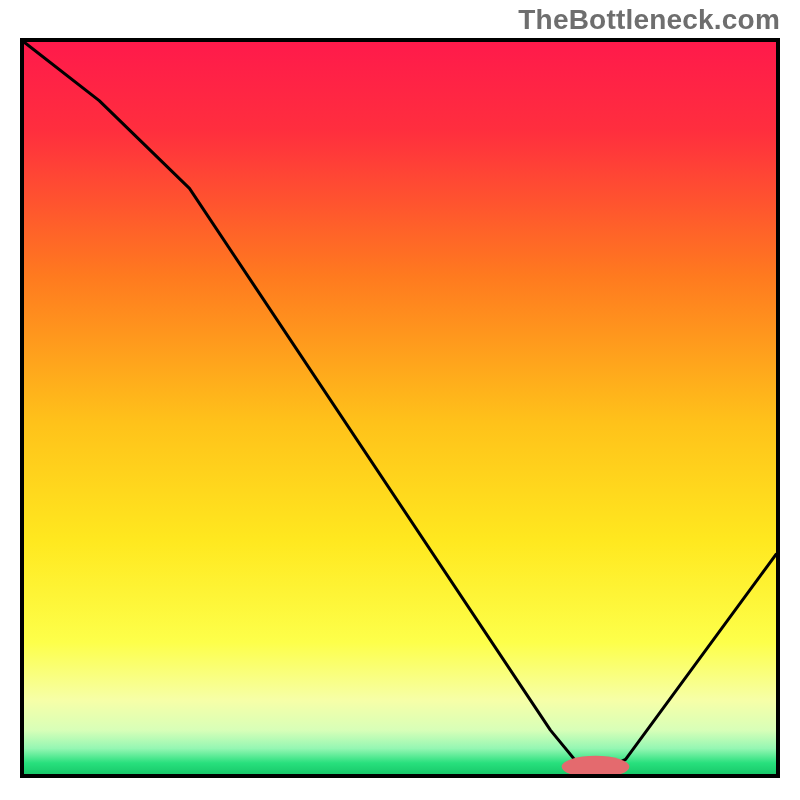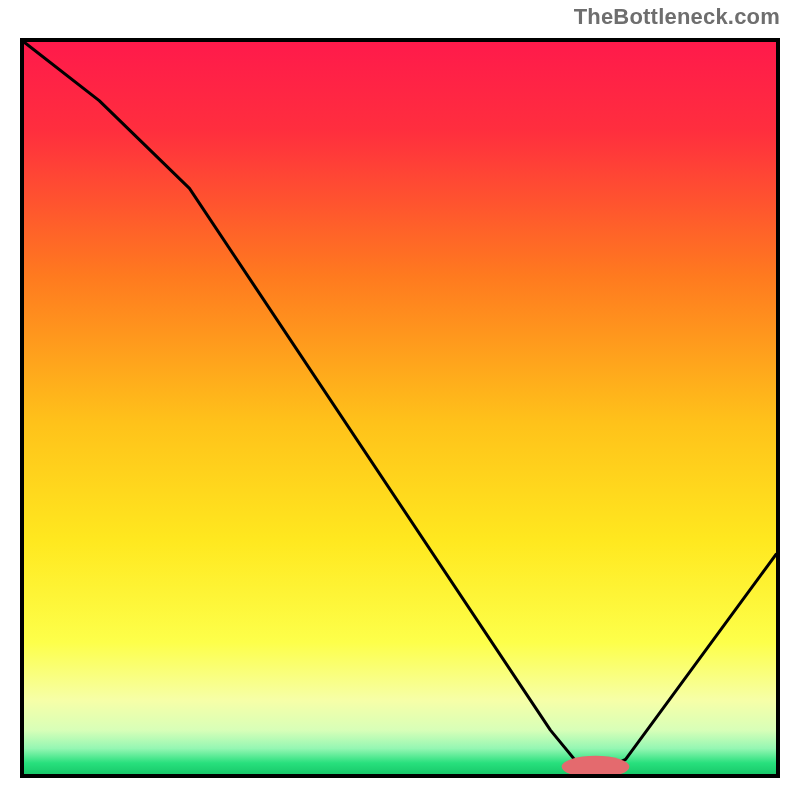--- a/index.html
+++ b/index.html
@@ -13,21 +13,21 @@
   .stage {
     position: relative;
     width: 800px;
     height: 800px;
   }
   .watermark {
     position: absolute;
     top: 4px;
     right: 20px;
     font-family: Arial, Helvetica, sans-serif;
-    font-size: 22px;
+    font-size: 28px;
     font-weight: 600;
     color: #6e6e6e;
     letter-spacing: 0.2px;
     user-select: none;
   }
   .plot {
     position: absolute;
     left: 20px;
     top: 38px;
     width: 760px;

